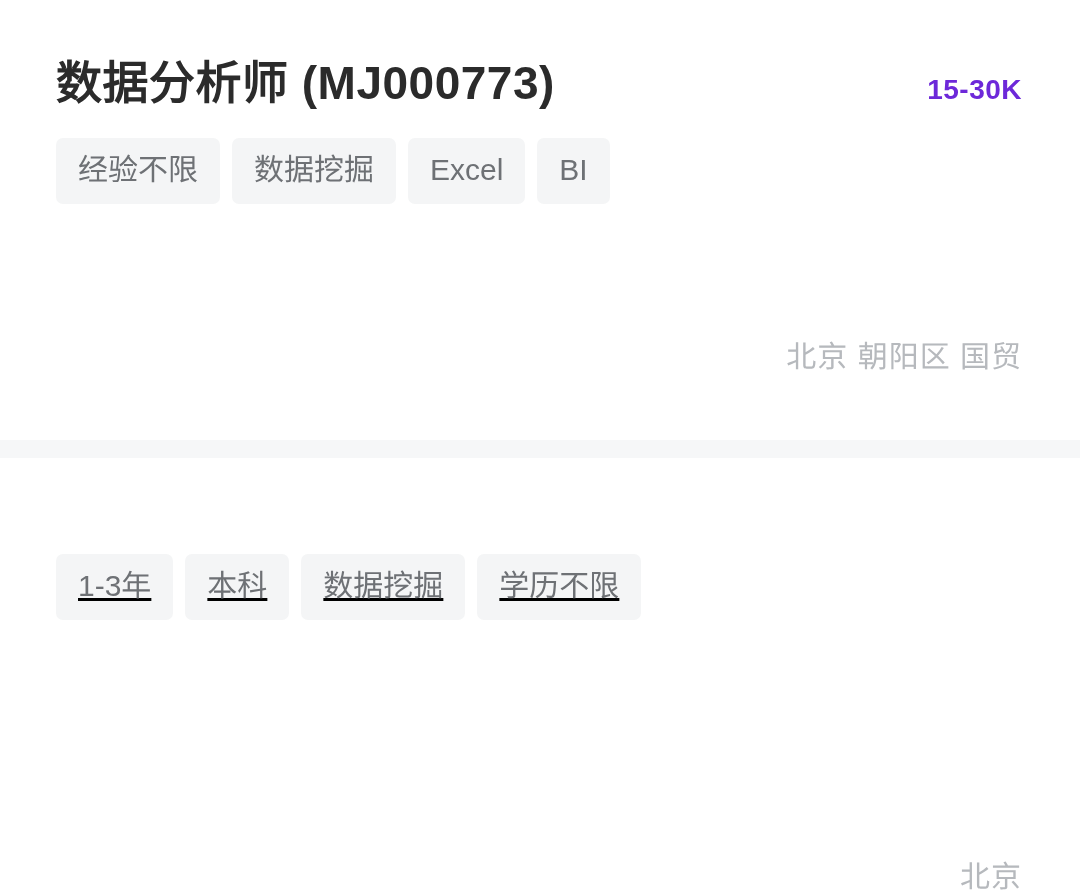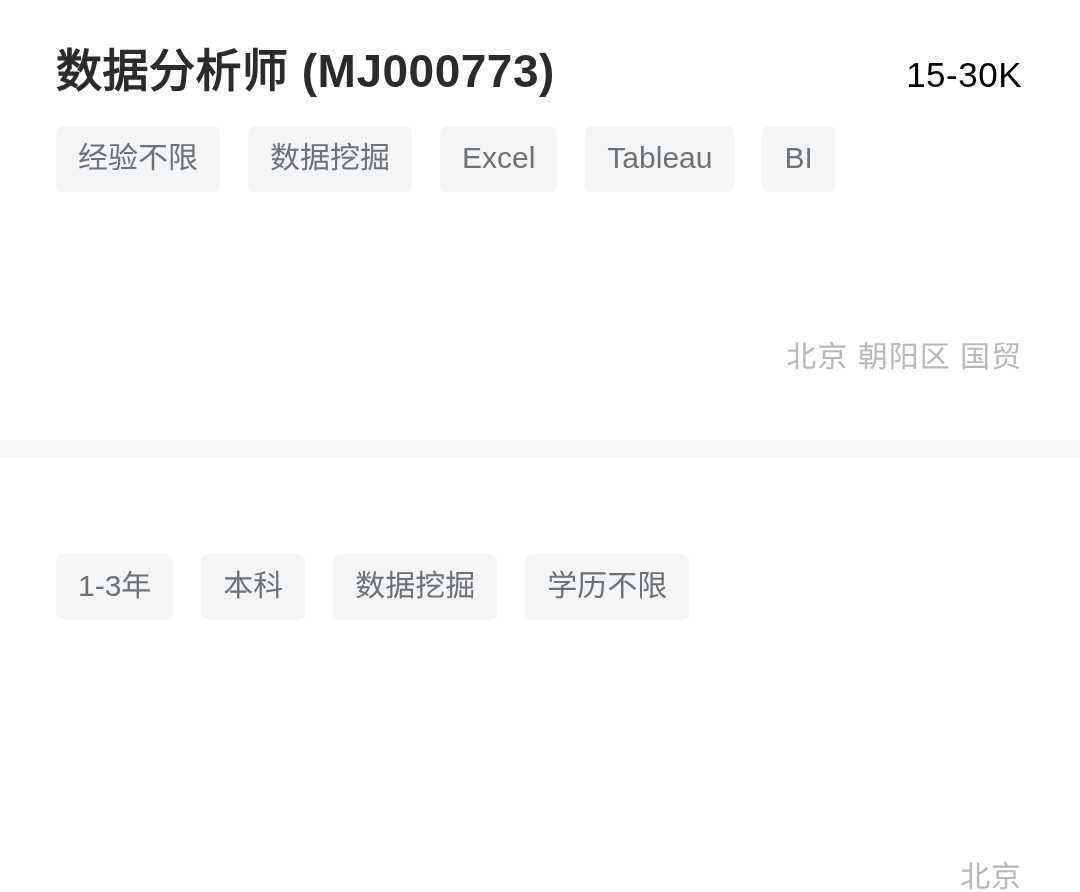--- a/index.html
+++ b/index.html
@@ -43,51 +43,51 @@
     flex: 0 0 18px;
   }
 
   .job-header {
     display: flex;
     align-items: baseline;
     justify-content: space-between;
     width: 100%;
   }
 
-  .job-card-1 .job-header { padding-top: 44px; }
+  .job-card-1 .job-header { padding-top: 56px; }
   .job-card-2 .job-header { padding-top: 66px; }
 
   .job-title {
     font-size: 46px;
     line-height: 1.18;
     font-weight: 700;
     color: #2b2b2b;
     letter-spacing: 0.5px;
     white-space: nowrap;
   }
 
   .job-salary {
-    font-size: 35px;
+    font-size: 28px;
     line-height: 1.18;
-    font-weight: 400;
-    color: #000000;
+    font-weight: 700;
+    color: #6d28d9;
     letter-spacing: 0.5px;
     white-space: nowrap;
     flex: 0 0 auto;
     margin-left: 24px;
   }
 
   .job-tags {
     display: flex;
     flex-wrap: wrap;
-    gap: 28px;
+    gap: 12px;
   }
 
   .job-card-1 .job-tags { margin-top: 28px; }
-  .job-card-2 .job-tags { margin-top: 30px; }
+  .job-card-2 .job-tags { margin-top: 30px; text-decoration: underline; }
 
   .tag-chip {
     background: #f4f5f6;
     border-radius: 7px;
     color: #6e7175;
     font-size: 30px;
     line-height: 1;
     padding: 17px 22px 19px 22px;
     white-space: nowrap;
     display: inline-block;
@@ -120,21 +120,20 @@
   <div class="job-card job-card-1">
     <div class="job-header">
       <div class="job-title">数据分析师 (MJ000773)</div>
       <div class="job-salary">15-30K</div>
     </div>
 
     <div class="job-tags">
       <span class="tag-chip">经验不限</span>
       <span class="tag-chip">数据挖掘</span>
       <span class="tag-chip">Excel</span>
-      <span class="tag-chip">Tableau</span>
       <span class="tag-chip">BI</span>
     </div>
 
     <div class="job-footer">
       <div class="job-location">北京 朝阳区 国贸</div>
     </div>
   </div>
 
   <div class="card-divider"></div>
 

